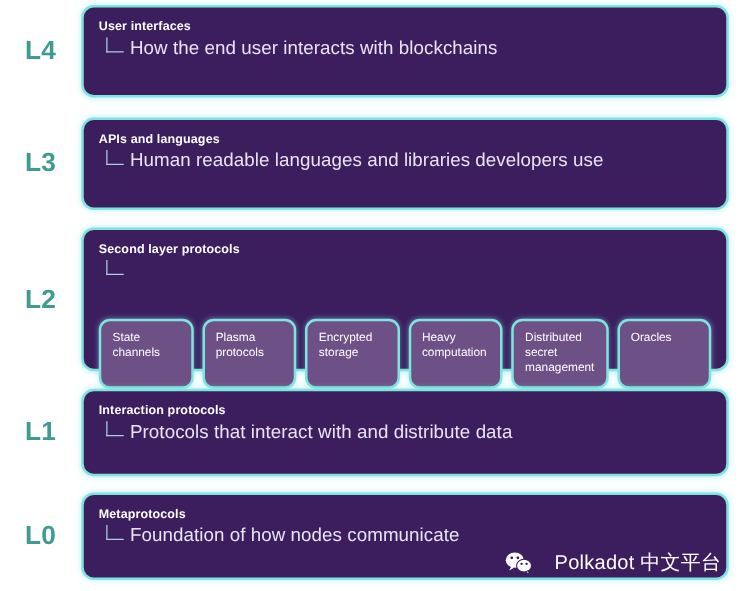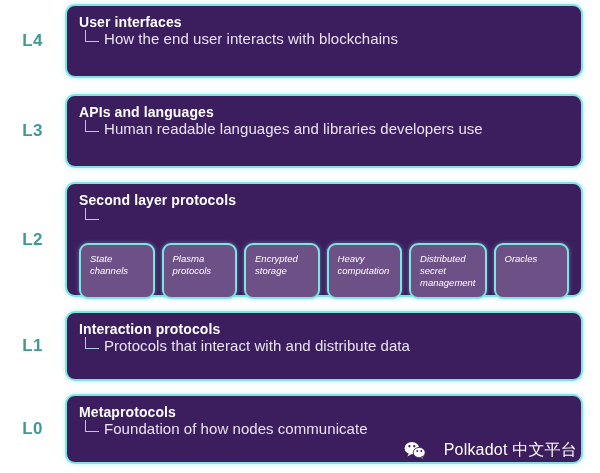--- a/index.html
+++ b/index.html
@@ -32,41 +32,41 @@
     align-items: stretch;
   }
 
   .layer-tag {
     width: 65px;
     flex: 0 0 65px;
     display: flex;
     align-items: center;
     justify-content: center;
     color: #3f9a92;
-    font-size: 17px;
+    font-size: 21px;
     font-weight: 700;
     letter-spacing: 0.3px;
     user-select: none;
   }
 
   .layer-box {
     flex: 1 1 auto;
     margin-right: 17px;
     background: #3c1e5f;
     border: 2px solid #7fe3e0;
     border-radius: 10px;
     box-shadow: 0 0 5px rgba(127,227,224,0.55);
     position: relative;
     box-sizing: border-box;
     padding: 9px 12px 8px 12px;
   }
 
   .layer-title {
     color: #ffffff;
-    font-size: 14px;
+    font-size: 10px;
     font-weight: 700;
     line-height: 14px;
     letter-spacing: 0.1px;
     margin: 0 0 1px 0;
   }
 
   .sub-line {
     display: flex;
     align-items: flex-end;
     margin-left: 6px;
@@ -89,22 +89,21 @@
     white-space: nowrap;
   }
 
   
   .l2-box {
     padding-bottom: 10px;
   }
   .sub-grid {
     display: flex;
     gap: 7px;
-    margin-top: 20px;
-    font-style: italic;
+    margin-top: 32px;
   }
   .sub-card {
     flex: 1 1 0;
     background: #6d5086;
     border: 2px solid #7fe3e0;
     border-radius: 9px;
     box-shadow: 0 0 4px rgba(127,227,224,0.45);
     box-sizing: border-box;
     min-height: 53px;
     padding: 8px 9px;

